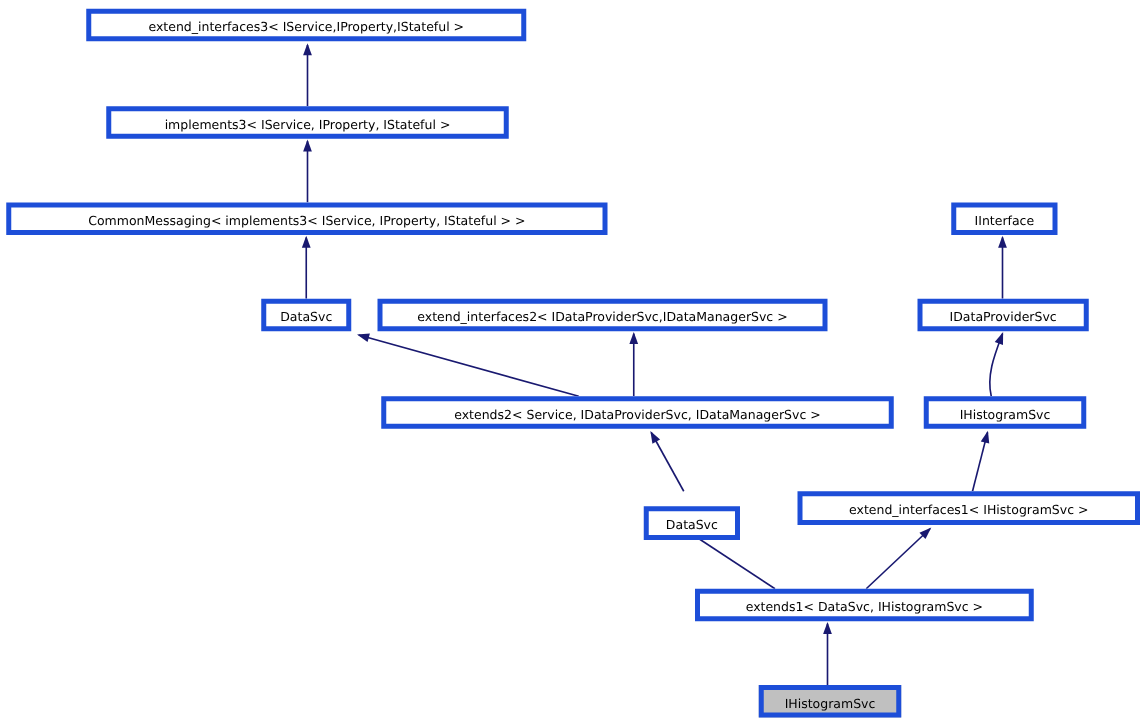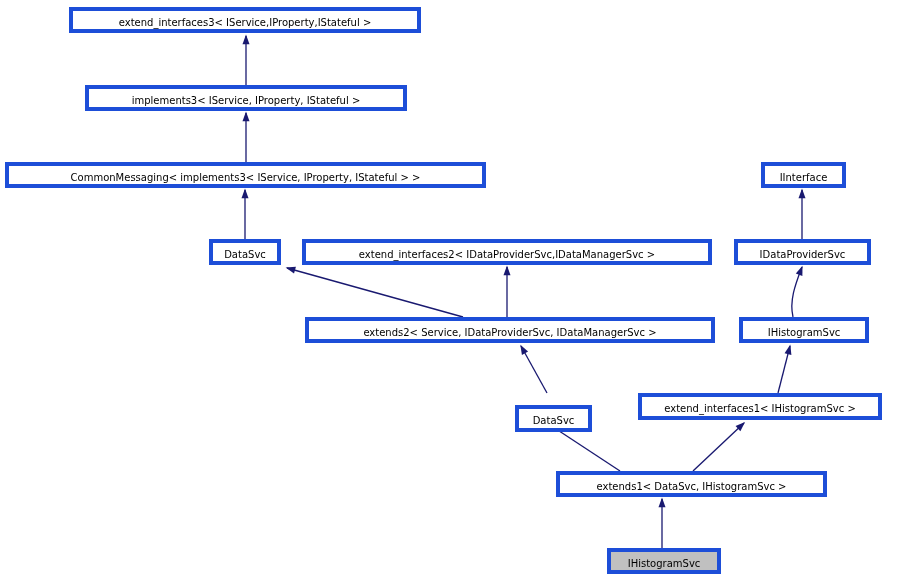--- a/index.html
+++ b/index.html
@@ -67,31 +67,31 @@
   </svg>
 
   <div class="node" style="left:69px; top:7px; width:352px; height:26px;">extend_interfaces3&lt; IService,IProperty,IStateful &gt;</div>
 
   <div class="node" style="left:85px; top:85px; width:322px; height:26px;">implements3&lt; IService, IProperty, IStateful &gt;</div>
 
   <div class="node" style="left:5px; top:162px; width:481px; height:26px;">CommonMessaging&lt; implements3&lt; IService, IProperty, IStateful &gt; &gt;</div>
 
   <div class="node" style="left:209px; top:239px; width:72px; height:26px;">DataSvc</div>
 
-  <div class="node" style="left:302px; top:239px; width:410px; height:26px;">extend_interfaces2&lt; IDataProviderSvc,IDataManagerSvc &gt;</div>
+  <div class="node" style="left:302px; top:239px; width:360px; height:26px;">extend_interfaces2&lt; IDataProviderSvc,IDataManagerSvc &gt;</div>
 
   <div class="node" style="left:734px; top:239px; width:137px; height:26px;">IDataProviderSvc</div>
 
   <div class="node" style="left:761px; top:162px; width:85px; height:26px;">IInterface</div>
 
   <div class="node" style="left:305px; top:317px; width:410px; height:26px;">extends2&lt; Service, IDataProviderSvc, IDataManagerSvc &gt;</div>
 
   <div class="node" style="left:739px; top:317px; width:130px; height:26px;">IHistogramSvc</div>
 
   <div class="node" style="left:515px; top:393px; width:77px; height:27px;margin-top:12px;">DataSvc</div>
 
-  <div class="node" style="left:638px; top:393px; width:244px; height:27px;">extend_interfaces1&lt; IHistogramSvc &gt;</div>
+  <div class="node" style="left:638px; top:393px; width:274px; height:27px;">extend_interfaces1&lt; IHistogramSvc &gt;</div>
 
   <div class="node" style="left:526px; top:471px; width:271px; height:26px;margin-left:30px;">extends1&lt; DataSvc, IHistogramSvc &gt;</div>
 
   <div class="node highlight" style="left:607px; top:548px; width:114px; height:26px;">IHistogramSvc</div>
 
 </div>
 
 </body></html>

